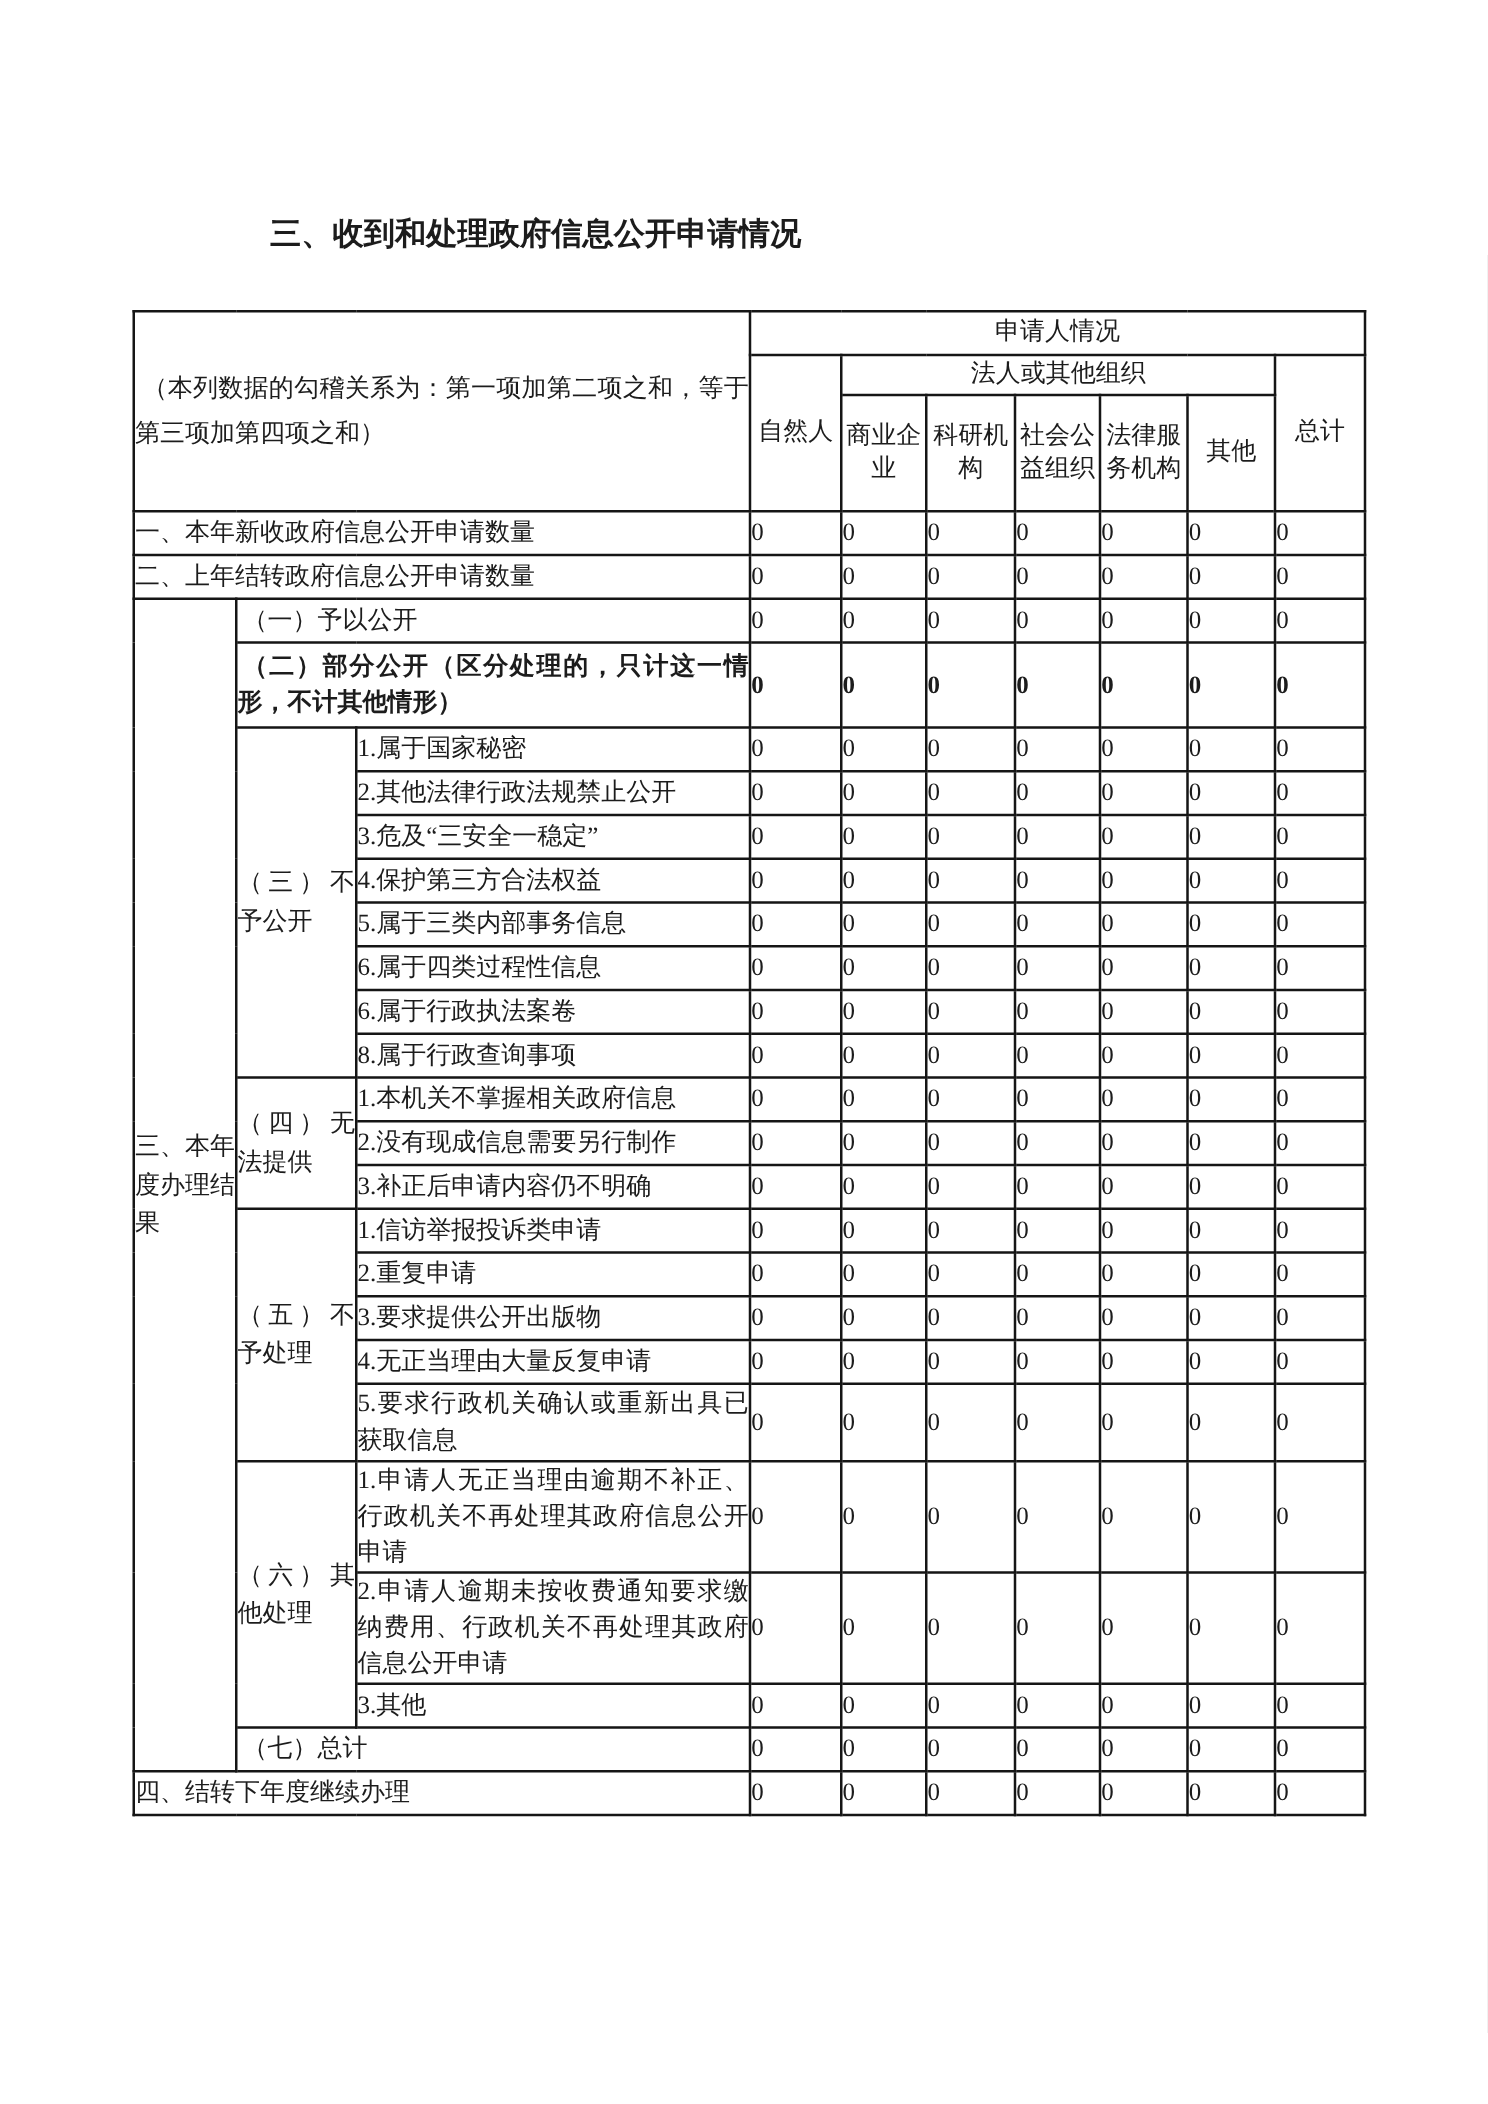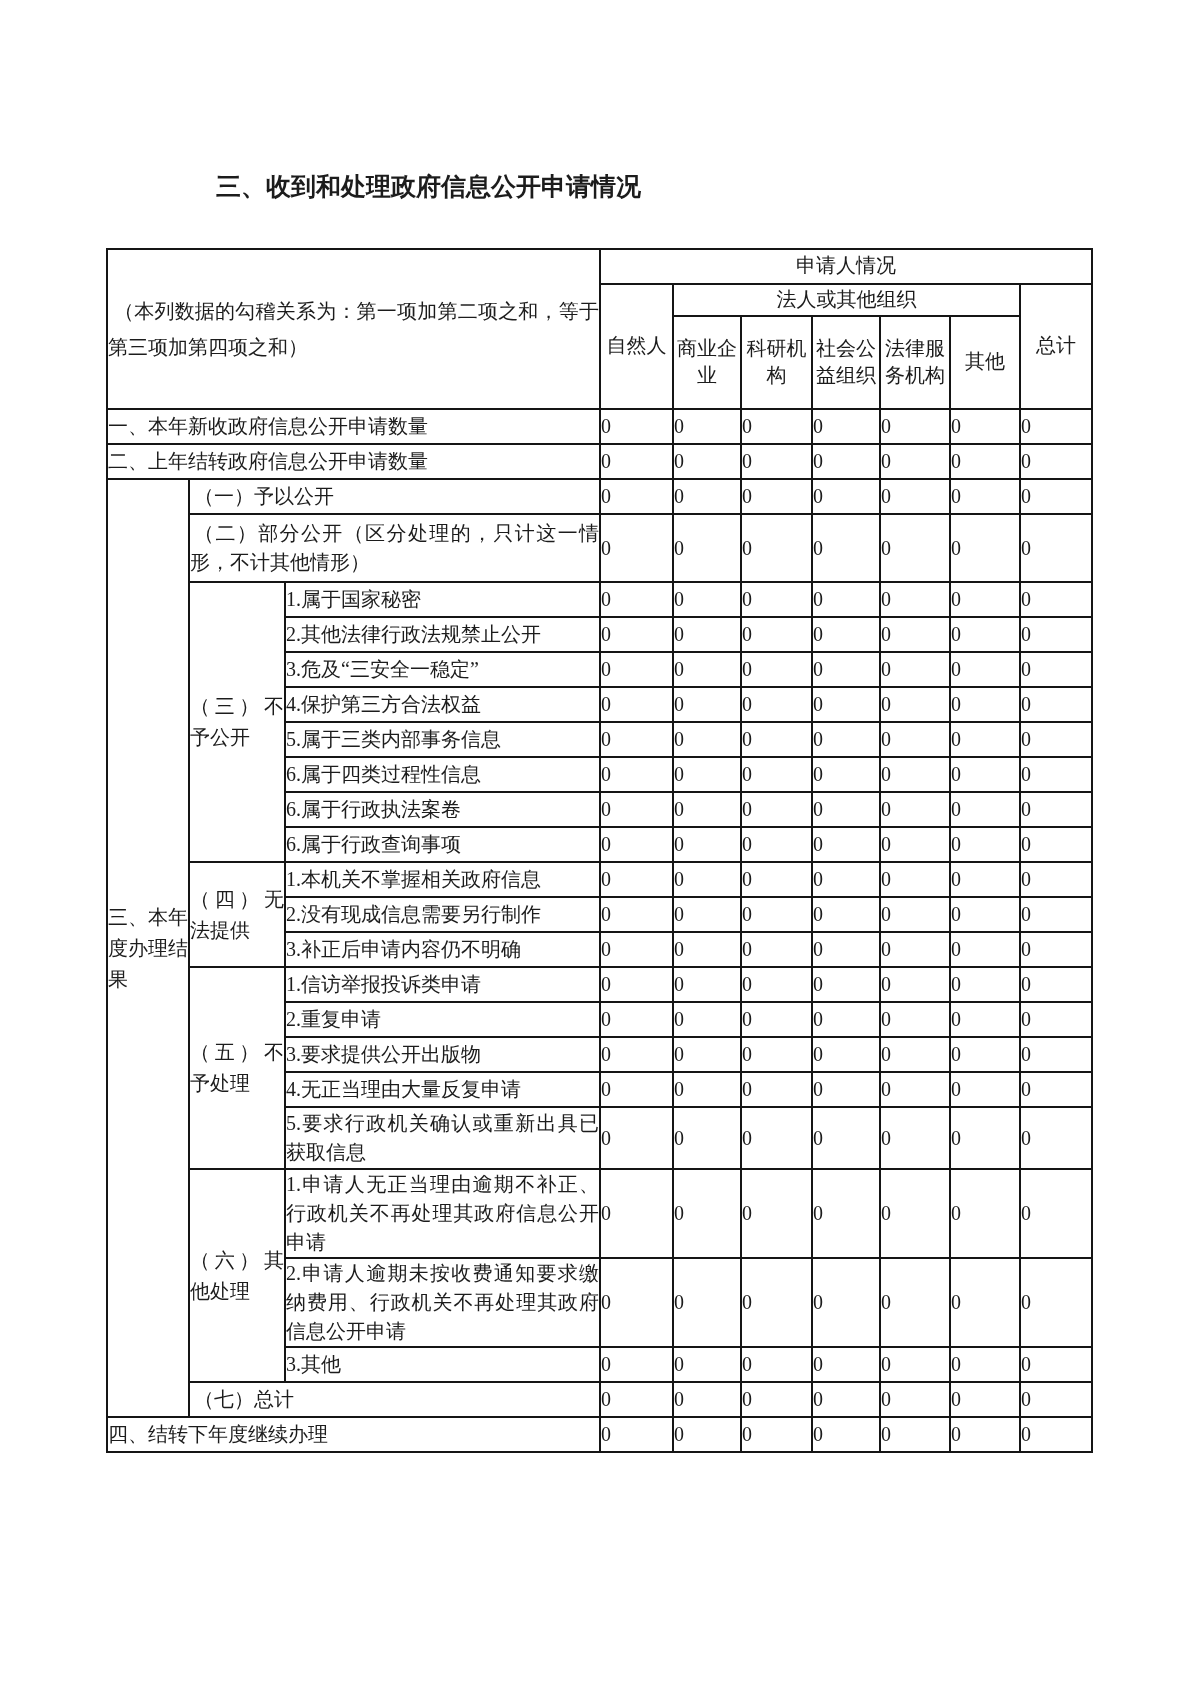--- a/index.html
+++ b/index.html
@@ -20,21 +20,21 @@
   }
   table.report td {
     border:2px solid #151515;
     font-size:20px; color:#1c1c1c;
     vertical-align:middle; padding:0; overflow:hidden;
     word-break:break-all;
   }
   
   tr.hA { height:35px; } tr.hB { height:32px; } tr.hC { height:93px; }
   
-  tr.s { height:35px; } tr.d { height:68px; } tr.d2 { height:62px;border-radius:29px; } tr.t { height:88px; }
+  tr.s { height:35px; } tr.d { height:68px;font-weight:bold; } tr.d2 { height:62px;border-radius:29px; } tr.t { height:88px; }
 
   td.hc   { text-align:center; padding:0 6px; line-height:27px;font-family:Liberation Mono, monospace; }
   td.note { text-align:justify; padding:0 14px 0 4px; text-indent:6px; line-height:36px; }
   td.sec  { text-align:justify; padding:0 5px; line-height:31px; }
   td.lab  { text-align:justify; padding:0 4px 0 5px; line-height:29px; }
   td.ind  { padding:0 2px; text-indent:4px;margin-left:22px; }
   td.val  { text-align:left; padding:0 2px 0 8px; }
   td.vt   { vertical-align:top; padding-top:4px; }
 </style>
 </head>
@@ -185,21 +185,21 @@
       <td class="lab">6.属于行政执法案卷</td>
       <td class="val">0</td>
       <td class="val">0</td>
       <td class="val">0</td>
       <td class="val">0</td>
       <td class="val">0</td>
       <td class="val">0</td>
       <td class="val">0</td>
     </tr>
     <tr class="s">
-      <td class="lab">6.属于行政查询事项</td>
+      <td class="lab">8.属于行政查询事项</td>
       <td class="val">0</td>
       <td class="val">0</td>
       <td class="val">0</td>
       <td class="val">0</td>
       <td class="val">0</td>
       <td class="val">0</td>
       <td class="val">0</td>
     </tr>
 
     <tr class="s">

